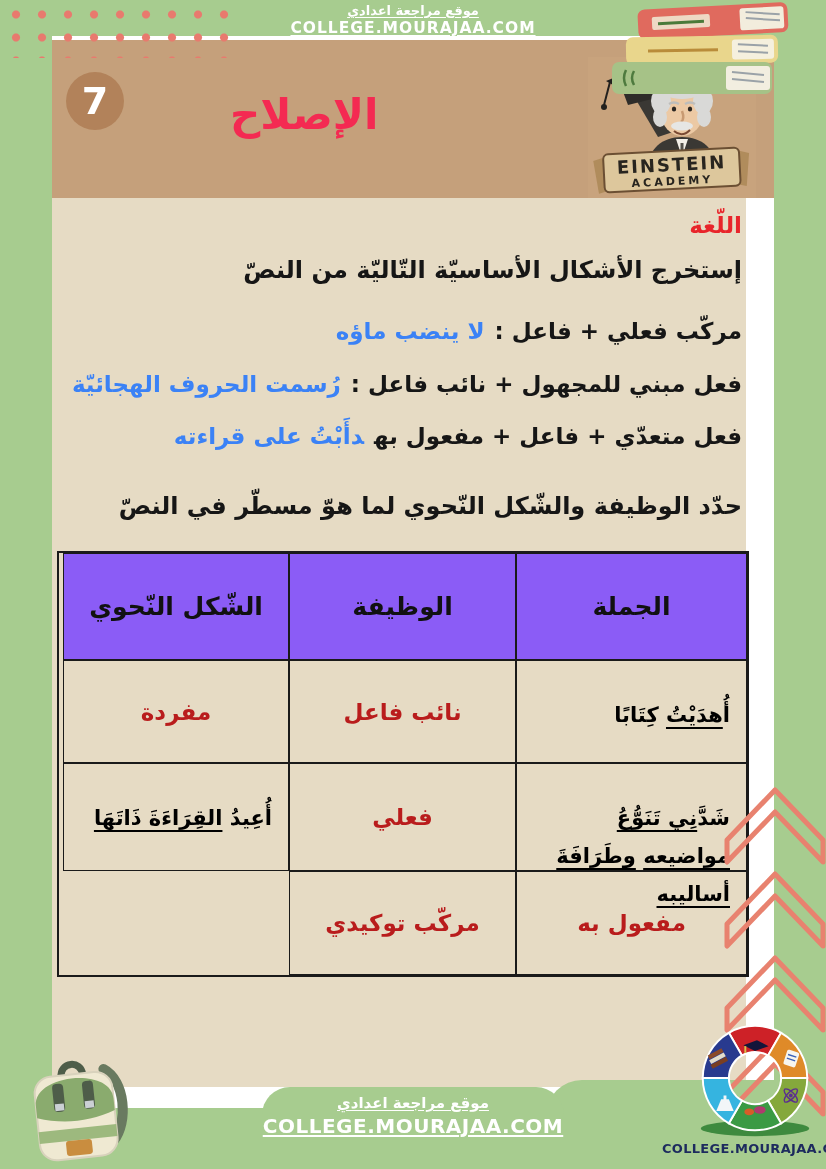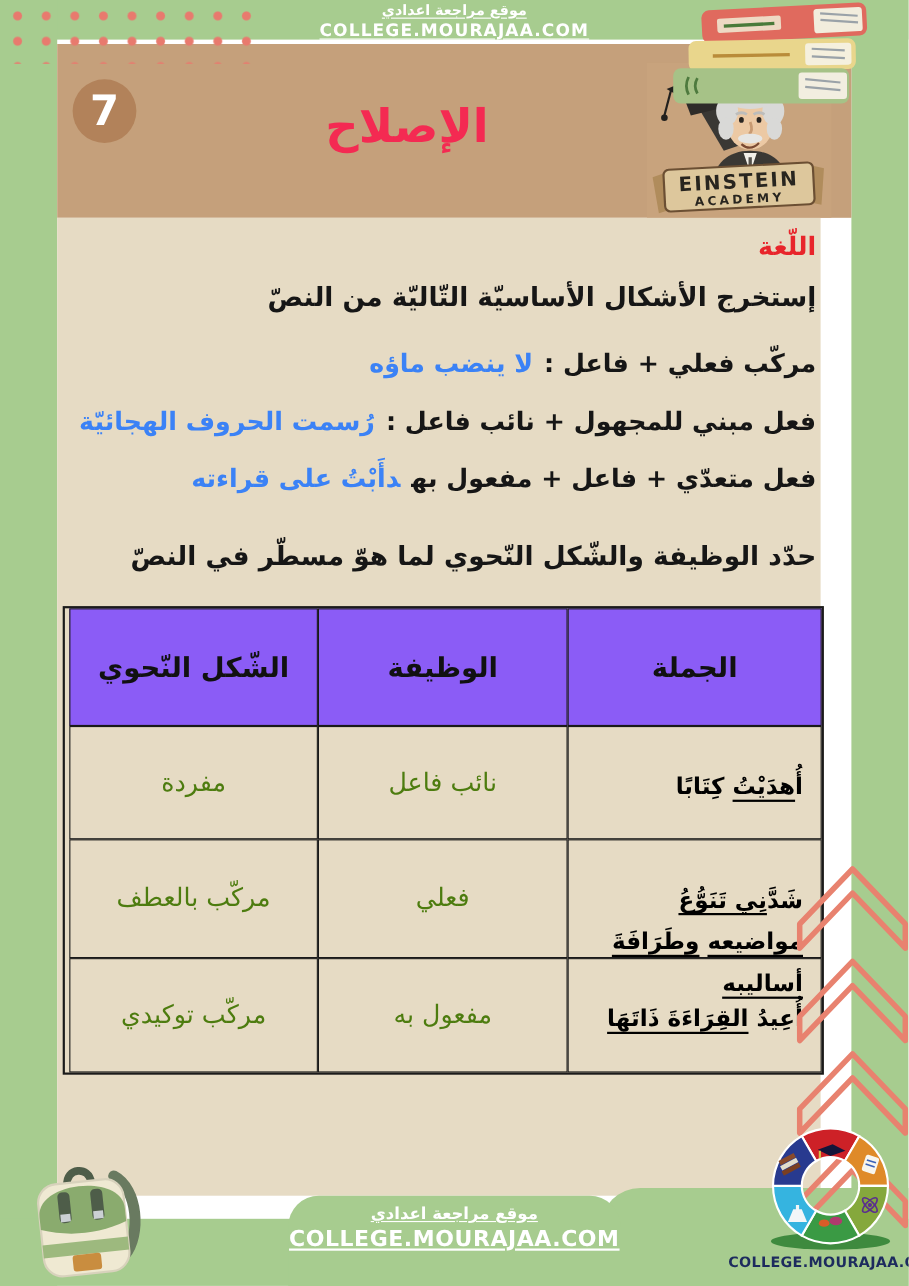--- a/index.html
+++ b/index.html
@@ -18,38 +18,38 @@
   #footer-bubble{left:262px;top:1087px;width:302px;height:82px;border-radius:28px 28px 0 0;text-align:center;}
   #dots{left:0;top:0;width:236px;height:58px;
     background-image:radial-gradient(circle,#e87a6e 3.5px,rgba(0,0,0,0) 4.6px);
     background-size:26px 23px;background-position:3px 3px;}
   
   #top-banner{left:0;top:3px;width:826px;text-align:center;color:#ffffff;font-weight:bold;line-height:1.2;}
   #top-banner .l1{font-size:13px;text-decoration:underline;text-underline-offset:2px;}
   #top-banner .l2{font-size:15.5px;letter-spacing:1px;text-decoration:underline;text-underline-offset:2px;}
   #badge{left:66px;top:72px;width:58px;height:58px;border-radius:50%;background:#b2825a;
     display:flex;align-items:center;justify-content:center;color:#fff;font-size:38px;font-weight:bold;}
-  #page-title{left:230px;top:90px;width:280px;text-align:center;color:#f42a52;font-size:42px;font-weight:bold;direction:rtl;}
+  #page-title{left:230px;top:90px;width:280px;text-align:left;color:#f42a52;font-size:42px;font-weight:bold;direction:rtl;}
   
   .ar{direction:rtl;font-weight:bold;color:#161616;}
   #section-label{right:84px;top:212px;color:#e8252b;font-size:23px;}
   #instruction1{right:84px;top:256px;font-size:24px;}
   .ex-line{right:84px;font-size:23px;white-space:nowrap;}
   #ex1{top:318px;} #ex2{top:371px;} #ex3{top:423px;}
   .answer{color:#3b82f6;margin-inline-start:10px;}
   #instruction2{right:84px;top:492px;font-size:24px;}
   
   #grammar-table{left:57px;top:551px;width:688px;direction:rtl;display:grid;
     grid-template-columns:231px 227px 226px;grid-template-rows:107px 103px 108px 104px;
     border:2px solid #1a1a1a;background:#e6dbc4;}
   #grammar-table > div{border:1px solid #1a1a1a;display:flex;align-items:center;justify-content:center;}
   .th{background:#8b5cf6;font-size:25px;font-weight:bold;color:#111;}
   .jumla{justify-content:flex-start !important;padding:10px 16px;font-size:21px;font-weight:bold;line-height:1.8;text-align:right;}
   .jumla{display:block !important;padding-top:36px;}
-  .pinkcell{color:#4d7c0f;font-size:23px;font-weight:normal;}
+  .pinkcell{color:#b91c1c;font-size:23px;font-weight:bold;}
   .useg{text-decoration:underline;text-decoration-thickness:2px;text-underline-offset:5px;}
   
   #footer-text{width:100%;padding-top:6px;color:#ffffff;font-weight:bold;line-height:1.35;}
   #footer-text .l1{font-size:15px;text-decoration:underline;text-underline-offset:2px;}
   #footer-text .l2{font-size:20px;letter-spacing:.5px;text-decoration:underline;text-underline-offset:2px;}
   #logo-caption{left:662px;top:1141px;width:166px;text-align:center;color:#1d2b5e;font-size:13px;font-weight:bold;letter-spacing:.3px;}
   svg text{font-family:"DejaVu Sans",sans-serif;}
 </style>
 </head>
 <body>
@@ -160,21 +160,20 @@
     <div class="th">الجملة</div>
     <div class="th">الوظيفة</div>
     <div class="th">الشّكل النّحوي</div>
 
     <div class="jumla"><span>أُ</span><span class="useg">هدَيْتُ</span><span> كِتَابًا</span></div>
     <div class="pinkcell">نائب فاعل</div>
     <div class="pinkcell">مفردة</div>
 
     <div class="jumla"><span>شَدَّ</span><span class="useg">نِي تَنَوُّعُ مواضيعه</span><span> </span><span class="useg">وطَرَافَةَ أساليبه</span></div>
     <div class="pinkcell">فعلي</div>
-    <div class="pinkcell">مركّب بالعطف</div>
 
     <div class="jumla"><span>أُعِيدُ </span><span class="useg">القِرَاءَةَ ذَاتَهَا</span></div>
     <div class="pinkcell">مفعول به</div>
     <div class="pinkcell">مركّب توكيدي</div>
   </div>
 
   <svg class="abs" style="left:723px;top:782px;" width="104" height="340" viewBox="0 0 104 340">
     <g fill="none" stroke="#e8826f" stroke-width="5" stroke-linejoin="round">
       <path d="M4,58 L52,8 L100,58 L100,80 L52,30 L4,80 Z"></path>
       <path transform="translate(0,84)" d="M4,58 L52,8 L100,58 L100,80 L52,30 L4,80 Z"></path>

